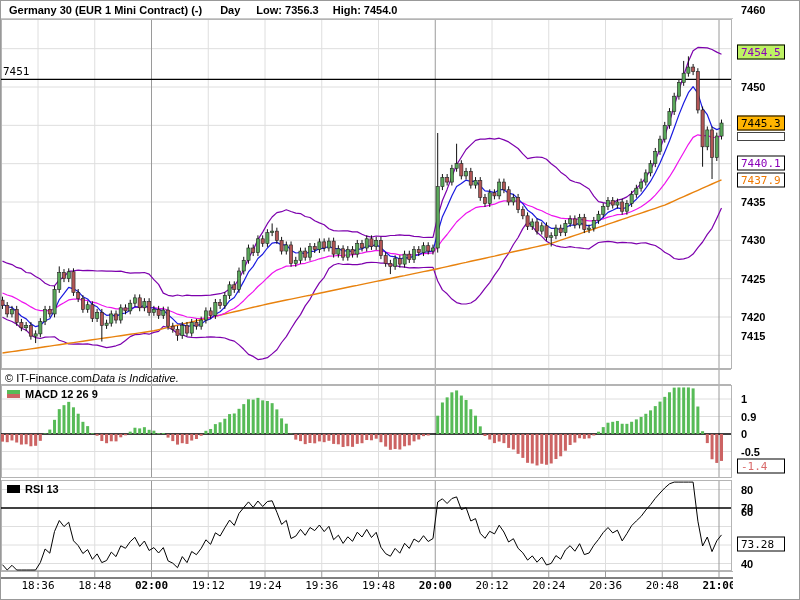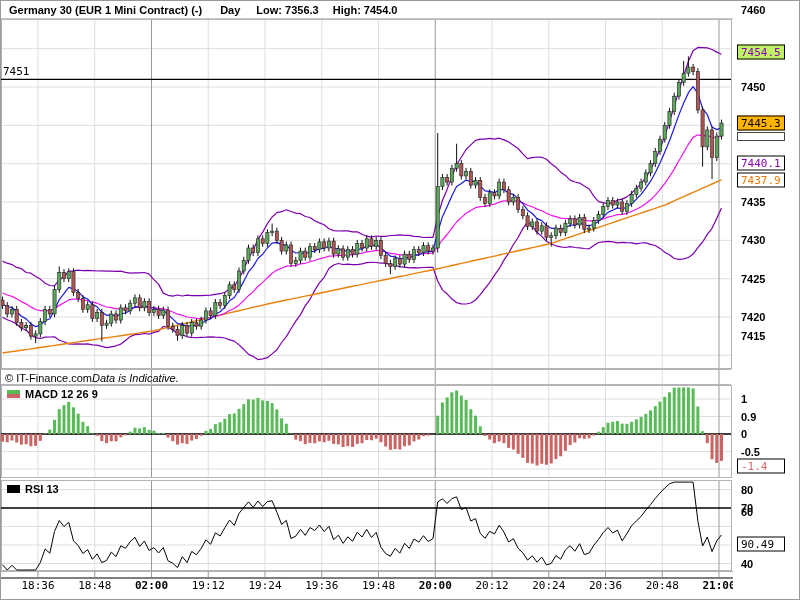--- a/index.html
+++ b/index.html
@@ -673,15 +673,15 @@
       <div class="ax-box" style="top: 178.767px; color: rgb(240, 120, 0); background: rgb(255, 255, 255); border-color: rgb(0, 0, 0);">7437.9</div>
       <div class="ax-tick" style="top: 398px;">1</div>
       <div class="ax-tick" style="top: 415.5px;">0.9</div>
       <div class="ax-tick" style="top: 433px;">0</div>
       <div class="ax-tick" style="top: 450.5px;">-0.5</div>
       <div class="ax-box" style="top: 464.5px; color: rgb(217, 106, 106); background: rgb(255, 255, 255); border-color: rgb(0, 0, 0);">-1.4</div>
       <div class="ax-tick" style="top: 488.5px;">80</div>
       <div class="ax-tick" style="top: 507px;">70</div>
       <div class="ax-tick" style="top: 511px;">60</div>
       <div class="ax-tick" style="top: 562.5px;">40</div>
-      <div class="ax-box" style="top: 542.649px; color: rgb(0, 0, 0); background: rgb(255, 255, 255); border-color: rgb(0, 0, 0);">90.49</div>
+      <div class="ax-box" style="top: 542.649px; color: rgb(0, 0, 0); background: rgb(255, 255, 255); border-color: rgb(0, 0, 0);">73.28</div>
     </div>
 </div>
 
 </body></html>

